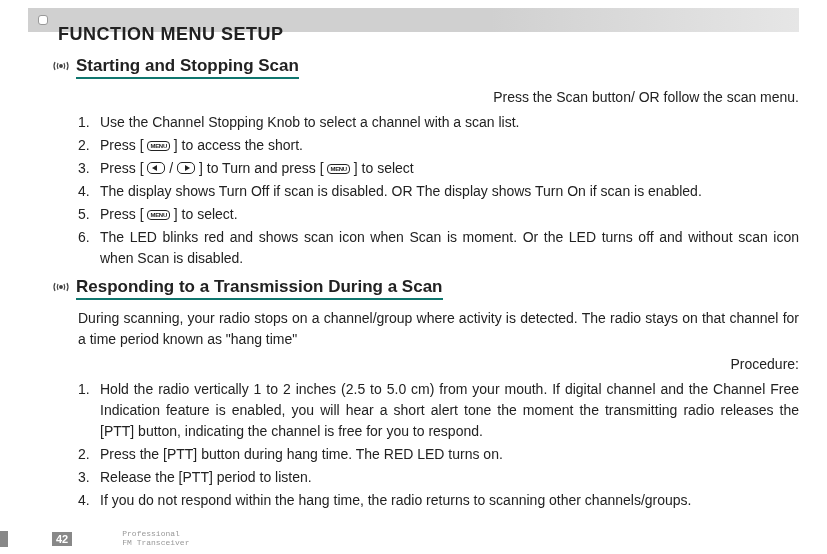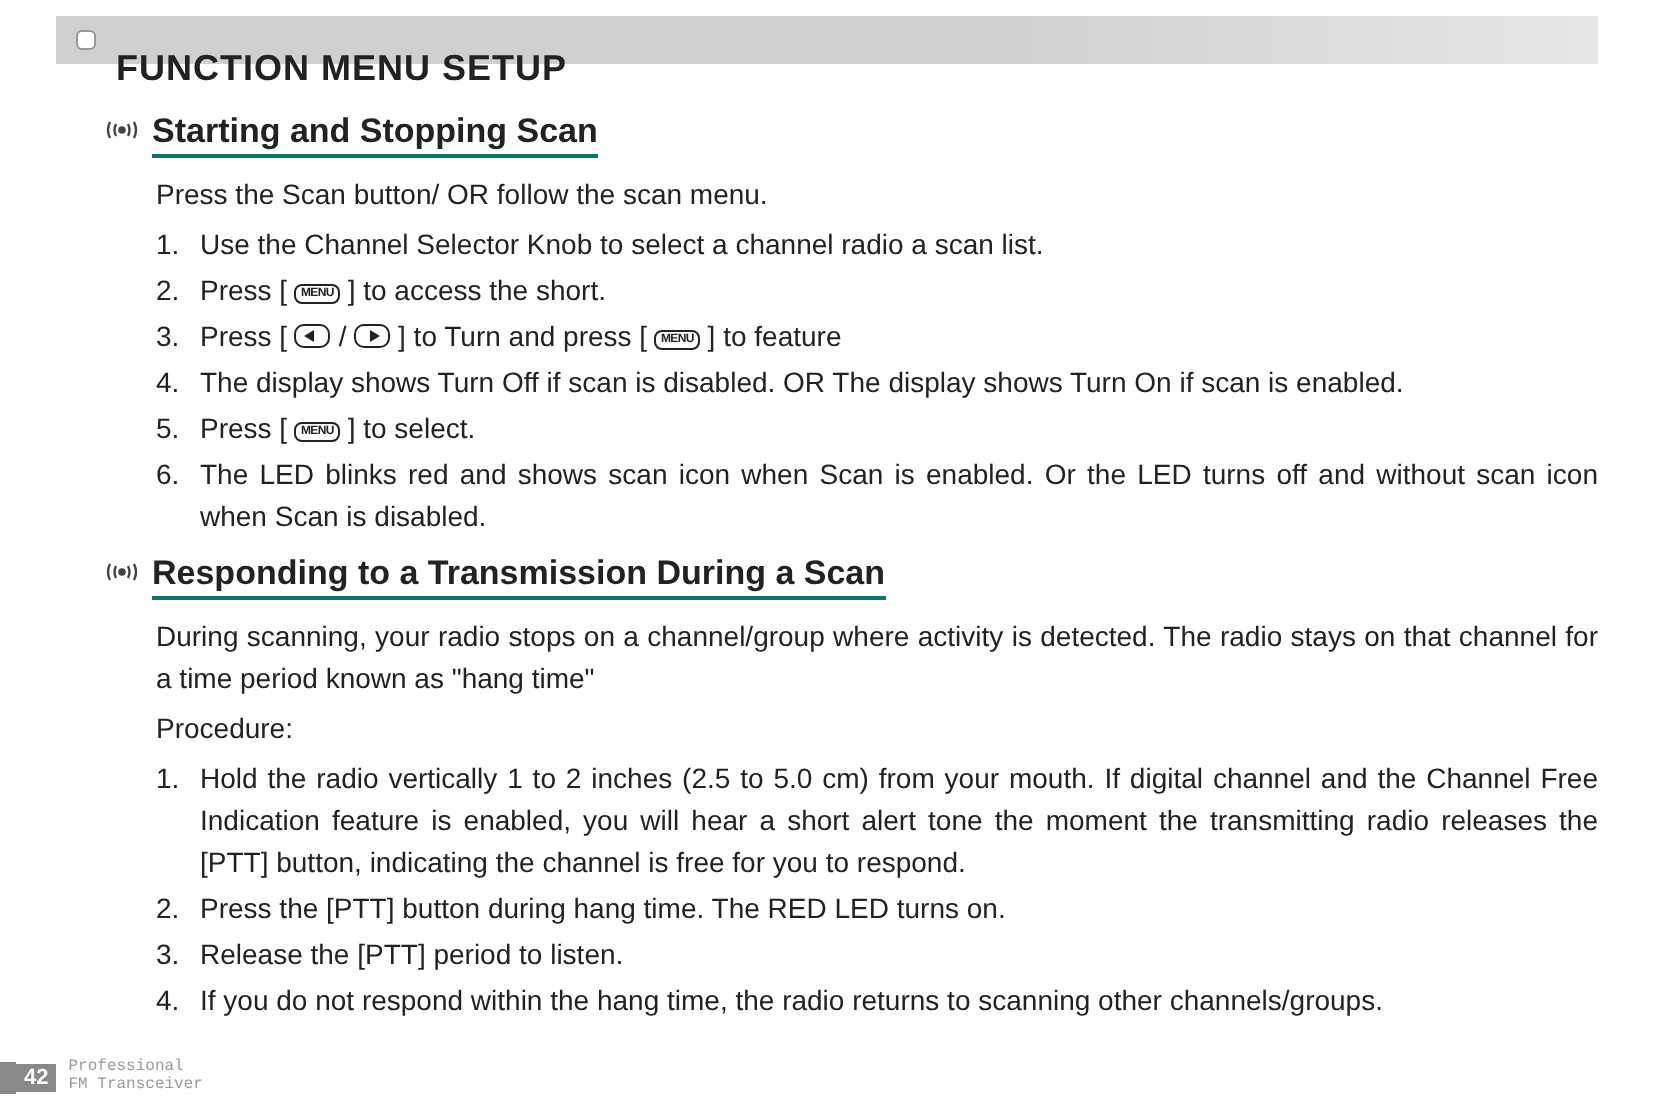--- a/index.html
+++ b/index.html
@@ -5,31 +5,31 @@
   * { box-sizing: border-box; margin: 0; padding: 0; }
   html, body { width: 827px; height: 554px; font-family: Arial, Helvetica, sans-serif; color: #222; background: #fff; }
   .page { padding: 8px 28px 0 28px; position: relative; height: 100%; }
   .titlebar { background: linear-gradient(to right, #d0d0d0 0%, #d0d0d0 60%, #e6e6e6 100%); height: 24px; display: flex; align-items: center; }
   .titlebar .dot { width: 10px; height: 10px; border: 1px solid #999; border-radius: 3px; margin: 0 10px; background: #fff; }
   .titlebar-text { font-size: 18px; font-weight: bold; letter-spacing: 0.5px; margin-top: 28px; }
   .section-row { display: flex; align-items: center; margin-top: 24px; margin-left: 24px; }
   .sig-icon { margin-right: 6px; font-size: 16px; color: #444; }
   .section-title { font-size: 17px; font-weight: bold; border-bottom: 2px solid #0f766e; padding-bottom: 1px; display: inline-block; }
   .body-block { margin: 8px 0 0 50px; font-size: 14px; line-height: 1.5; }
-  .intro-line { margin-bottom: 4px; }
+  .intro-line { margin-bottom: 4px; text-align: right; }
   ol.numbered { list-style: none; padding: 0; }
   ol.numbered > li { display: flex; margin-bottom: 2px; }
   ol.numbered > li .n { width: 22px; flex-shrink: 0; }
   ol.numbered > li .t { flex: 1; text-align: justify; }
   .btn-menu { display: inline-block; border: 1px solid #222; border-radius: 4px; font-size: 6px; font-weight: bold; padding: 1px 2px; line-height: 1; vertical-align: 2px; letter-spacing: -0.3px; }
   .btn-arrow { display: inline-block; border: 1px solid #222; border-radius: 5px; width: 18px; height: 12px; position: relative; vertical-align: -1px; }
   .btn-arrow.left::after { content: ""; position: absolute; left: 4px; top: 2px; width: 0; height: 0; border-top: 3px solid transparent; border-bottom: 3px solid transparent; border-right: 5px solid #222; }
   .btn-arrow.right::after { content: ""; position: absolute; right: 4px; top: 2px; width: 0; height: 0; border-top: 3px solid transparent; border-bottom: 3px solid transparent; border-left: 5px solid #222; }
   .section2 { margin-top: 8px; align-items: flex-end; }
-  .footer { position: absolute; bottom: 6px; left: 0; display: flex; align-items: center; }
+  .footer { position: absolute; bottom: 6px; left: 0; display: flex; align-items: center; gap: 44px; }
   .footer-bar { width: 8px; height: 16px; background: #888; }
   .footer-page { background: #888; color: #fff; font-size: 11px; padding: 1px 4px; font-weight: bold; margin-right: 6px; }
   .footer-text { font-size: 8px; color: #999; line-height: 1.1; font-family: "Courier New", monospace; }
 </style>
 </head>
 <body>
 
 <div class="page">
   <div class="titlebar">
     <span class="dot"></span>
@@ -48,41 +48,41 @@
           </g>
         </svg>
     </span>
     <span class="section-title">Starting and Stopping Scan</span>
   </div>
   <div class="body-block">
     <div class="intro-line">Press the Scan button/ OR follow the scan menu.</div>
     <ol class="numbered">
       <li>
           <span class="n">1.</span>
-          <span class="t">Use the Channel Selector Knob to select a channel radio a scan list.</span>
+          <span class="t">Use the Channel Stopping Knob to select a channel with a scan list.</span>
         </li>
       <li>
           <span class="n">2.</span>
           <span class="t"><span>Press [ </span><span class="btn-menu">MENU</span><span> ] to access the short.</span></span>
         </li>
       <li>
           <span class="n">3.</span>
-          <span class="t"><span>Press [ </span><span class="btn-arrow left"></span><span> / </span><span class="btn-arrow right"></span><span> ] to Turn and press [ </span><span class="btn-menu">MENU</span><span> ] to feature</span></span>
+          <span class="t"><span>Press [ </span><span class="btn-arrow left"></span><span> / </span><span class="btn-arrow right"></span><span> ] to Turn and press [ </span><span class="btn-menu">MENU</span><span> ] to select</span></span>
         </li>
       <li>
           <span class="n">4.</span>
           <span class="t">The display shows Turn Off if scan is disabled. OR The display shows Turn On if scan is enabled.</span>
         </li>
       <li>
           <span class="n">5.</span>
           <span class="t"><span>Press [ </span><span class="btn-menu">MENU</span><span> ] to select.</span></span>
         </li>
       <li>
           <span class="n">6.</span>
-          <span class="t">The LED blinks red and shows scan icon when Scan is enabled. Or the LED turns off and without scan icon when Scan is disabled.</span>
+          <span class="t">The LED blinks red and shows scan icon when Scan is moment. Or the LED turns off and without scan icon when Scan is disabled.</span>
         </li>
     </ol>
   </div>
 
   <div class="section-row section2">
     <span class="sig-icon">
       <svg width="18" height="18" viewBox="0 0 18 18">
           <g stroke="#444" stroke-width="1.2" fill="none">
             <path d="M3 5 Q1 9 3 13"></path>
             <path d="M6 6 Q4.5 9 6 12"></path>

